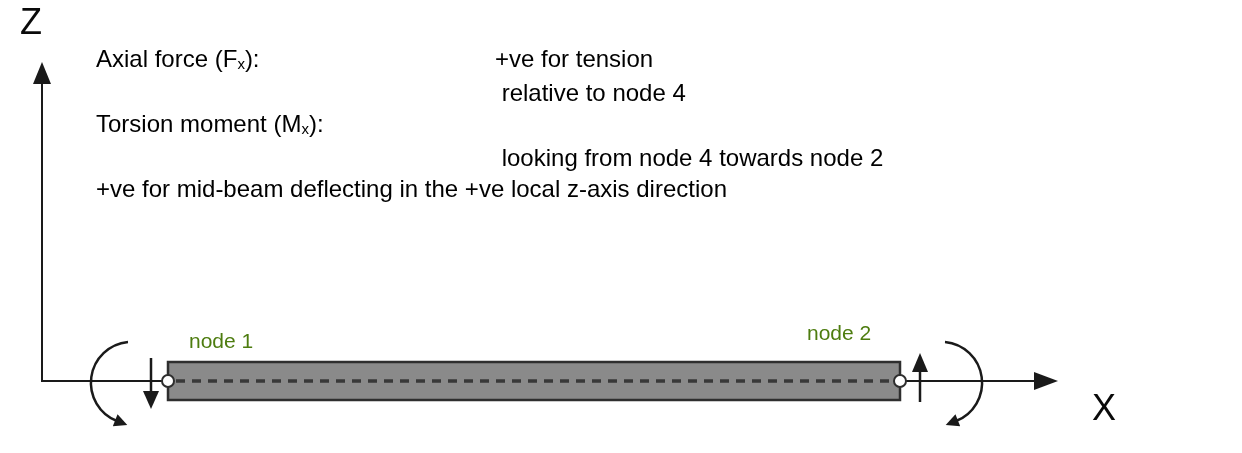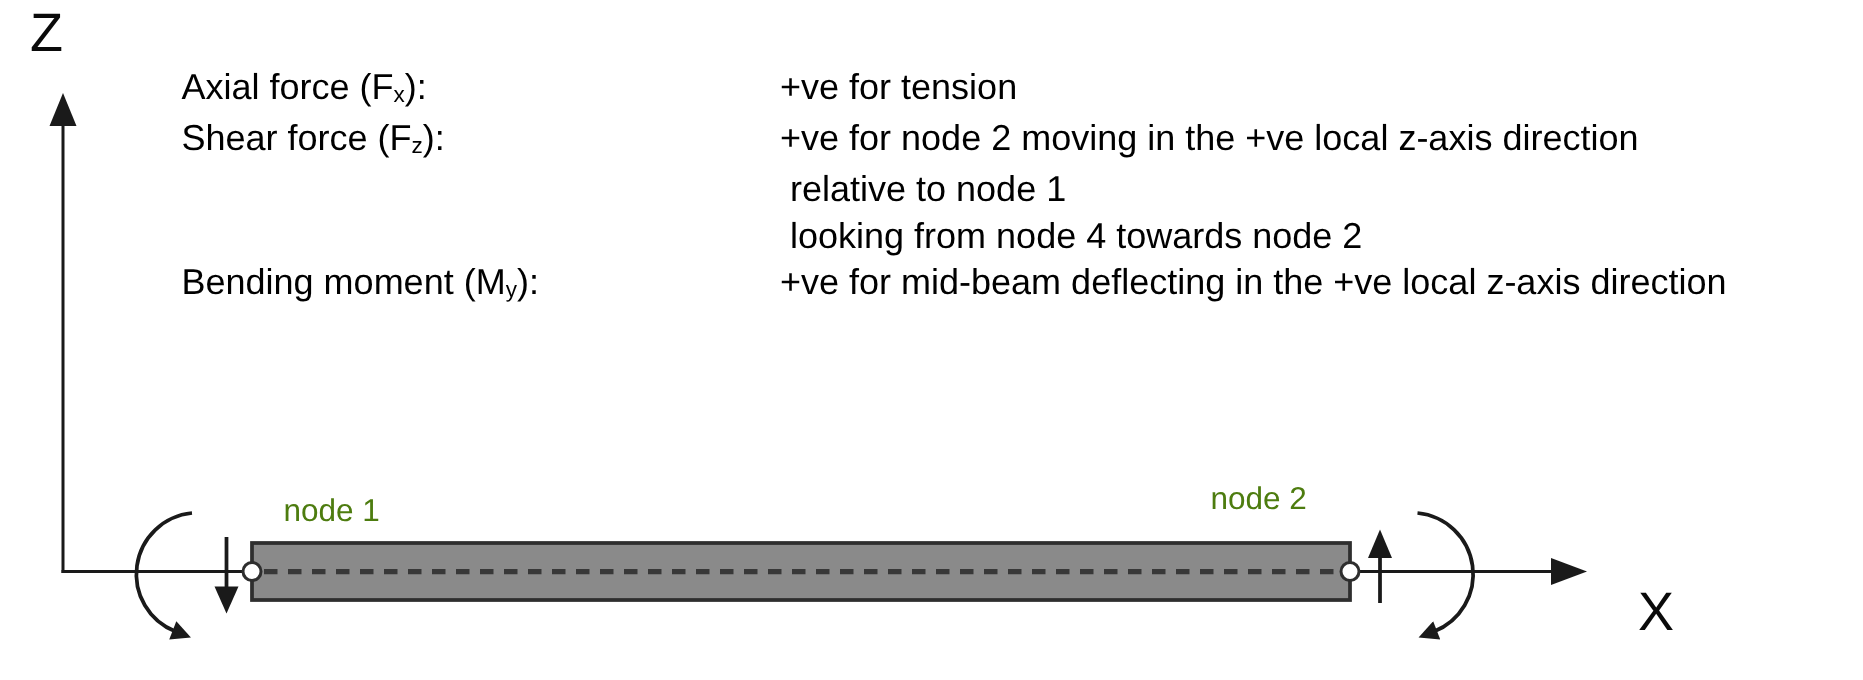--- a/index.html
+++ b/index.html
@@ -9,21 +9,21 @@
     background:#ffffff;
     overflow:hidden;
     font-family:"Liberation Sans", sans-serif;
     color:#000000;
   }
   
   #conventions{
     position:absolute;left:96px;top:43px;
     font-size:24px;line-height:31px;
   }
-  .conv-row{display:flex;margin-left:25px;}
+  .conv-row{display:flex;}
   .conv-row .term{width:399px;flex:none;white-space:pre;}
   .conv-row .term sub{font-size:15px;vertical-align:baseline;position:relative;top:2px;}
   .conv-row .desc{white-space:pre;}
   
   .axis-label{
     position:absolute;font-size:36px;line-height:36px;color:#0a0a0a;
   }
   #z-label{left:20px;top:4px;}
   #x-label{left:1092px;top:390px;}
   .node-label{
@@ -37,35 +37,31 @@
 <body>
 
 <div id="canvas">
 
   <div id="conventions">
     <div class="conv-row">
       <span class="term"><span>Axial force (F</span><sub>x</sub><span>):</span></span>
       <span class="desc">+ve for tension</span>
     </div>
     <div class="conv-row">
-      <span class="term"><span>Shear force (F</span><sub>z</sub><span>):</span></span>
-      <span class="desc">+ve for node 2 moving in the +ve local z-axis direction</span>
+      <span class="term"><span></span><sub></sub><span></span></span>
+      <span class="desc"> relative to node 4</span>
     </div>
     <div class="conv-row">
-      <span class="term"><span></span><sub></sub><span></span></span>
-      <span class="desc"> relative to node 1</span>
-    </div>
-    <div class="conv-row">
+      <span class="term"><span>Torsion moment (M</span><sub>x</sub><span>):</span></span>
     </div>
     <div class="conv-row">
       <span class="term"><span></span><sub></sub><span></span></span>
       <span class="desc"> looking from node 4 towards node 2</span>
     </div>
     <div class="conv-row">
-      <span class="term"><span>Bending moment (M</span><sub>y</sub><span>):</span></span>
       <span class="desc">+ve for mid-beam deflecting in the +ve local z-axis direction</span>
     </div>
   </div>
 
   <svg id="diagram-svg" width="1242" height="453" viewBox="0 0 1242 453">
     <defs>
       <marker id="arrowhead" viewBox="0 0 10 10" refX="1.5" refY="5" markerWidth="15" markerHeight="13" markerUnits="userSpaceOnUse" orient="auto-start-reverse">
         <path d="M0 0 L10 5 L0 10 z" fill="#1a1a1a"></path>
       </marker>
     </defs>

